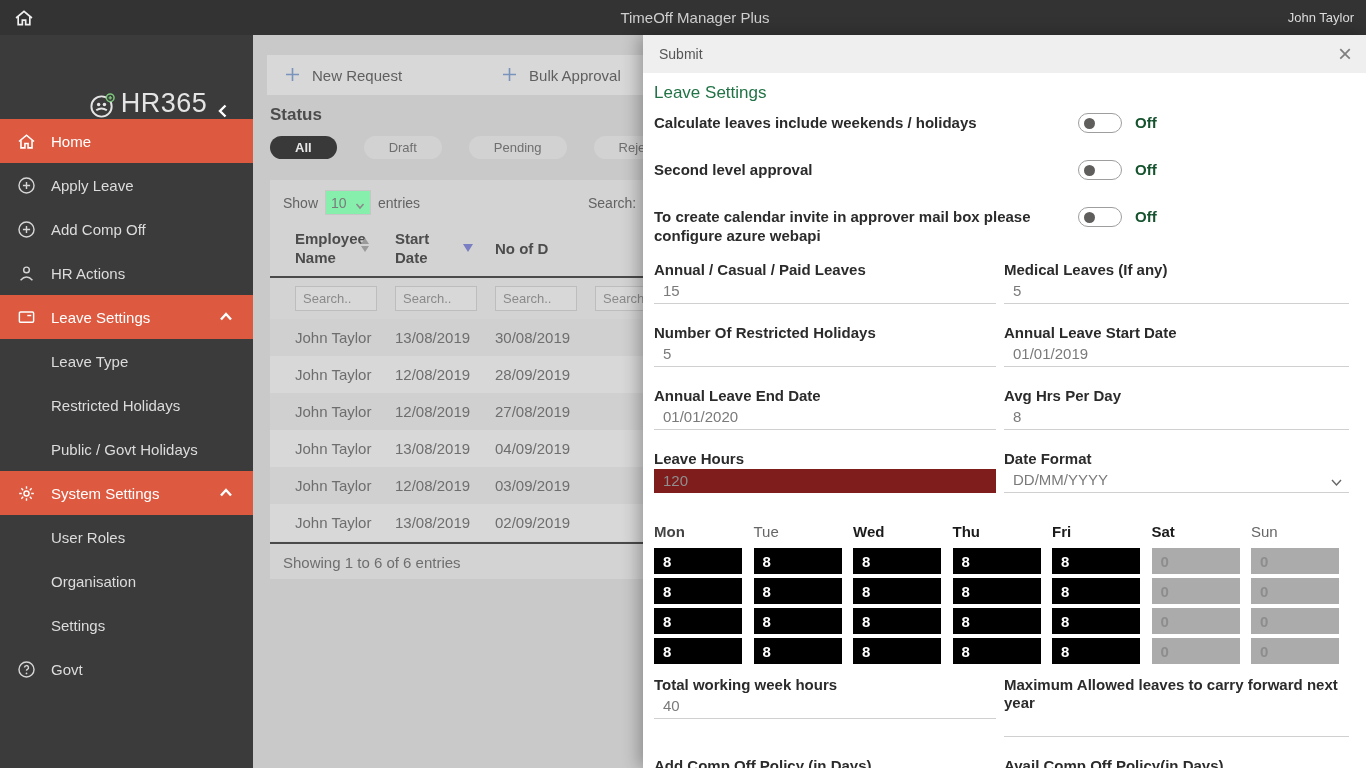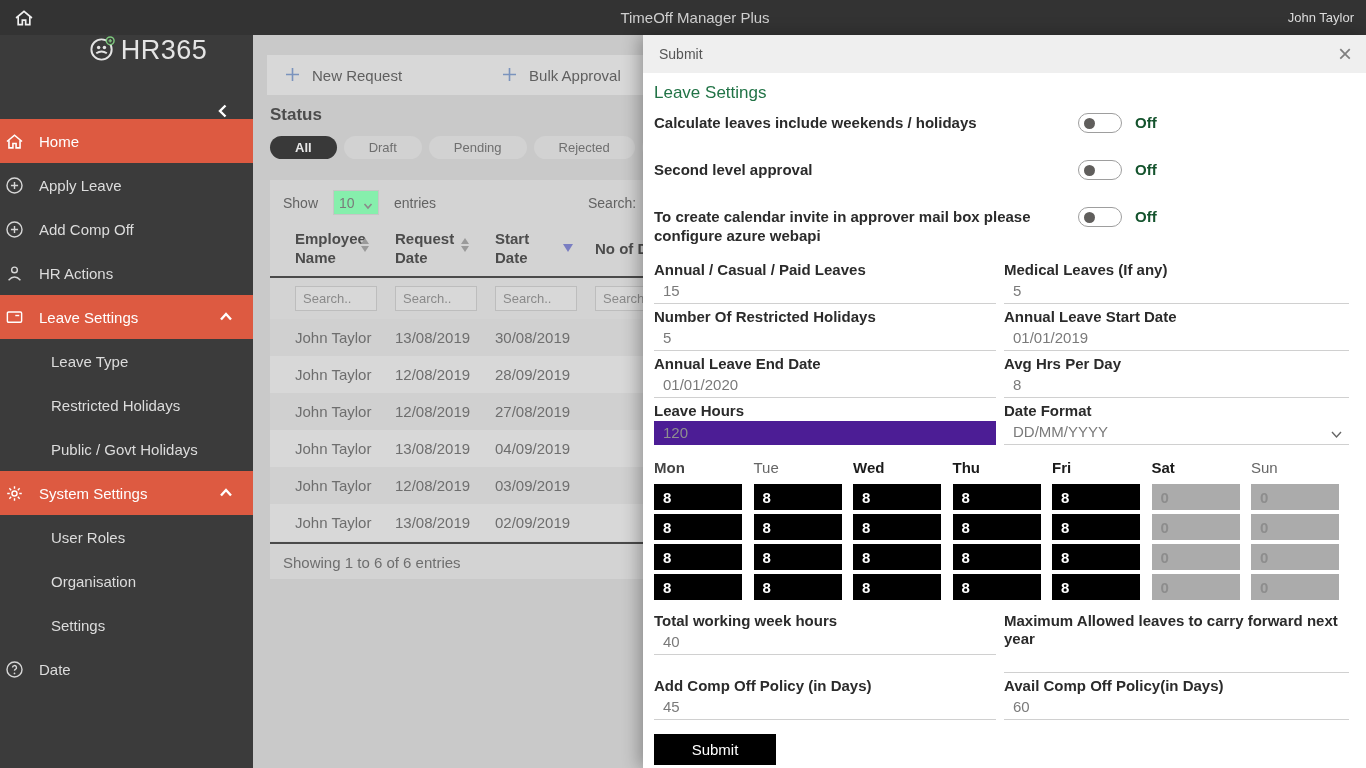--- a/index.html
+++ b/index.html
@@ -10,53 +10,53 @@
   .topbar { position:absolute; left:0; top:0; width:1366px; height:35px;
     background:#333333; display:flex; align-items:center; z-index:30; }
   .tb-home { margin-left:14px; width:20px; height:20px; color:#f0f0f0; z-index:2; }
   .tb-title { position:absolute; left:0; right:0; text-align:center;
     font-size:15px; color:#cfcfcf;padding-left:24px; }
   .tb-user { position:absolute; right:12px; font-size:13px; color:#dddddd; cursor:pointer; }
 
   
   .sidebar { position:absolute; left:0; top:35px; bottom:0; width:253px;
     background:#3b3b3b; z-index:20; }
-  .logo-row { height:84px; position:relative; display:flex; align-items:flex-start;
+  .logo-row { height:84px; position:relative; display:flex; align-items:flex-end;
     justify-content:center; color:#e8e8e8;margin-left:43px; }
   .logo-mark { width:27px; height:27px; margin-right:5px; position:relative; }
   .logo-text { font-size:27px; letter-spacing:0.5px; color:#e4e4e4; }
   .collapse { position:absolute; right:22px; bottom:0px; width:16px; height:16px;
     color:#ffffff; cursor:pointer; }
-  .nav-item { height:44px; display:flex; align-items:center; padding-left:5px;
+  .nav-item { height:44px; display:flex; align-items:center; padding-left:17px;
     font-size:15px; color:#dcdcdc; position:relative; cursor:pointer; }
   .nav-item .nico { width:19px; height:19px; margin-right:15px; display:inline-flex; color:#d6d6d6; }
   .nav-item.active { background:#dd5a41; color:#ffffff; }
   .nav-item.active .nico { color:#ffffff; }
   .nav-item.sub { padding-left:51px; }
   .chev { position:absolute; right:20px; width:14px; height:14px; }
 
   
   .main { position:absolute; left:253px; top:35px; right:0; bottom:0;
     background:#c9c9c9; z-index:1; }
   .toolbar { position:absolute; left:14px; top:20px; right:0; height:40px;
     background:#d8d8d8; display:flex; align-items:center; padding-left:18px; gap:100px; }
   .tbtn { display:flex; gap:12px; font-size:15px; color:#5f5f5f; cursor:pointer; }
   .plus-ico { width:15px; height:15px; color:#7a93bd; }
   .status-h { position:absolute; left:17px; top:70px; font-size:17px;
     font-weight:700; color:#4c4c4c; }
-  .pills { position:absolute; left:17px; top:101px; display:flex; gap:7px; }
+  .pills { position:absolute; left:17px; top:101px; display:flex; gap:27px; }
   .pill { height:23px; line-height:23px; padding:0 25px; border-radius:12px;
     background:#d2d2d2; font-size:13px; color:#6f6f6f; cursor:pointer; white-space:nowrap; }
   .pill.sel { background:#393939; color:#e8e8e8; font-weight:700; }
 
   .card { position:absolute; left:17px; top:145px; width:1083px; height:399px;
     background:#d3d3d3; }
   .ctrl { position:absolute; left:13px; right:0; top:10px; height:28px;
     font-size:14px; color:#636363; }
-  .show-group { display:inline-flex; align-items:center; gap:15px; }
+  .show-group { display:inline-flex; align-items:center; gap:7px; }
   .mini-select { width:46px; height:25px; background:#86efac; border:1px solid #c6c6c6;
     display:inline-flex; align-items:center; justify-content:space-between;
     padding:0 5px; color:#7a7a7a; cursor:pointer; }
   .mini-select .dchev { width:10px; height:10px; color:#8a8a8a; }
   .search-group { position:absolute; left:305px; top:0; display:flex;
     align-items:center; gap:8px; }
   .search-big { width:150px; height:26px; background:#d9d9d9; border:1px solid #c0c0c0; }
 
   .thead { position:absolute; left:0; right:0; top:40px; height:56px; padding-left:25px;
     display:grid; grid-template-columns:100px 100px 100px 200px;
@@ -105,27 +105,27 @@
   .toggle-row.last { margin-bottom:16px; }
   .tg-label { width:424px; font-size:15px; font-weight:700; color:#2b2b2b;
     line-height:19px; }
   .toggle { width:44px; height:20px; border:1px solid #9e9e9e; border-radius:11px;
     position:relative; margin-right:13px; flex:none; cursor:pointer; background:#fff; }
   .knob { position:absolute; left:5px; top:4px; width:11px; height:11px;
     border-radius:50%; background:#605e5c; }
   .tg-state { font-size:15px; font-weight:700; color:#14532d; padding-top:1px; }
 
   .fgrid { display:grid; grid-template-columns:342px 345px; column-gap:8px; }
-  .field { margin-bottom:4px; }
+  .field { margin-bottom:20px; }
   .flabel { font-size:15px; font-weight:700; color:#2b2b2b; margin-bottom:1px; line-height:18px; }
   .fwrap { position:relative; }
   .finput { width:100%; height:24px; border:none; border-bottom:1px solid #d0d0d0;
     background:transparent; font-size:15px; color:#7a7a7a; padding:0 0 2px 9px;
     font-family:inherit; }
-  .finput.disabled { background:#4c1d95; border-bottom:none; color:#8f8f8f; }
+  .finput.disabled { background:#7f1d1d; border-bottom:none; color:#8f8f8f; }
   .fchev { position:absolute; right:6px; top:6px; width:13px; height:13px; color:#666666; }
 
   .week { margin-top:10px; }
   .whead { display:grid; grid-template-columns:repeat(7,99.5px); font-size:15px;
     color:#1b1b1b; margin-bottom:8px;margin-top:8px; }
   .whead span { font-weight:700; }
   .whead span.lt { font-weight:400; color:#666666; }
   .whead span.md { font-weight:600; color:#444444; }
   .wgrid { display:grid; grid-template-columns:repeat(7,99.5px); row-gap:4px; }
   .wcell { width:88px; height:26px; border:none; font-size:15px; font-weight:700;
@@ -250,21 +250,21 @@
     <span>Settings</span>
   </div>
   <div class="nav-item">
     <span class="nico">
         <svg viewBox="0 0 24 24" width="19" height="19">
           <circle cx="12" cy="12" r="9.5" fill="none" stroke="currentColor" stroke-width="1.8"></circle>
           <path d="M9.5 9.5 a2.5 2.5 0 1 1 3.6 2.3 q-1.1.6-1.1 1.9" fill="none" stroke="currentColor" stroke-width="1.8"></path>
           <circle cx="12" cy="17" r="1.1" fill="currentColor"></circle>
         </svg>
       </span>
-    <span>Date</span>
+    <span>Govt</span>
   </div>
 </div>
 
 <div class="main">
   <div class="toolbar">
     <div class="tbtn">
       <span class="plus-ico"><svg viewBox="0 0 15 15" width="15" height="15">
             <path d="M7.5 1 V14 M1 7.5 H14" stroke="currentColor" stroke-width="1.6"></path>
           </svg></span>
       <span>New Request</span>
@@ -307,27 +307,20 @@
 
     <div class="thead">
       <div class="thcell">
         <span>Employee Name</span>
         <span class="sort-stack">
             <span class="tri-up"></span>
             <span class="tri-dn"></span>
           </span>
       </div>
       <div class="thcell">
-        <span>Request Date</span>
-        <span class="sort-stack">
-            <span class="tri-up"></span>
-            <span class="tri-dn"></span>
-          </span>
-      </div>
-      <div class="thcell">
         <span>Start Date</span>
         <span class="tri-active"></span>
       </div>
       <div class="thcell">
         <span>No of D</span>
       </div>
     </div>
 
     <div class="tsearch">
       <span><input placeholder="Search.." style=""></span>

